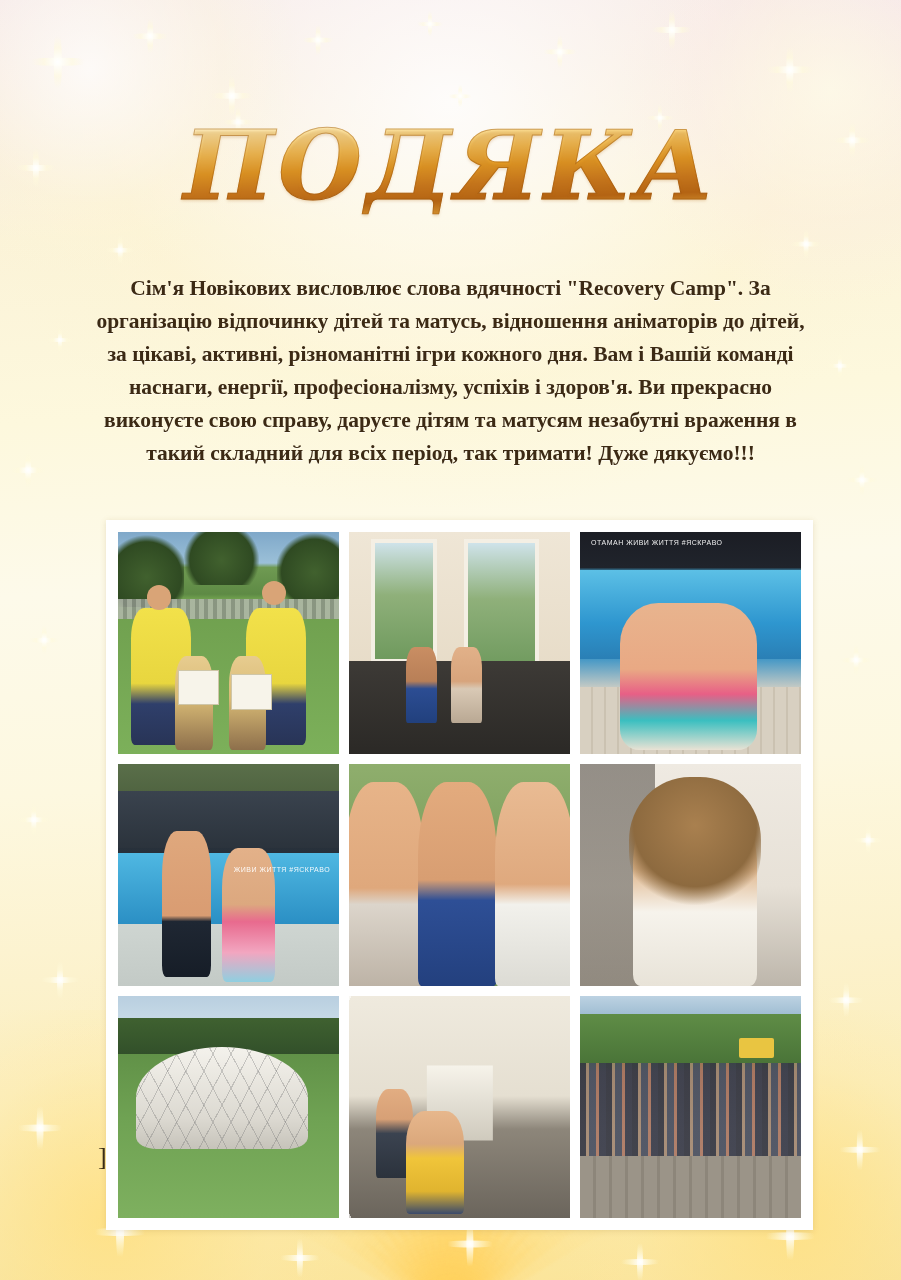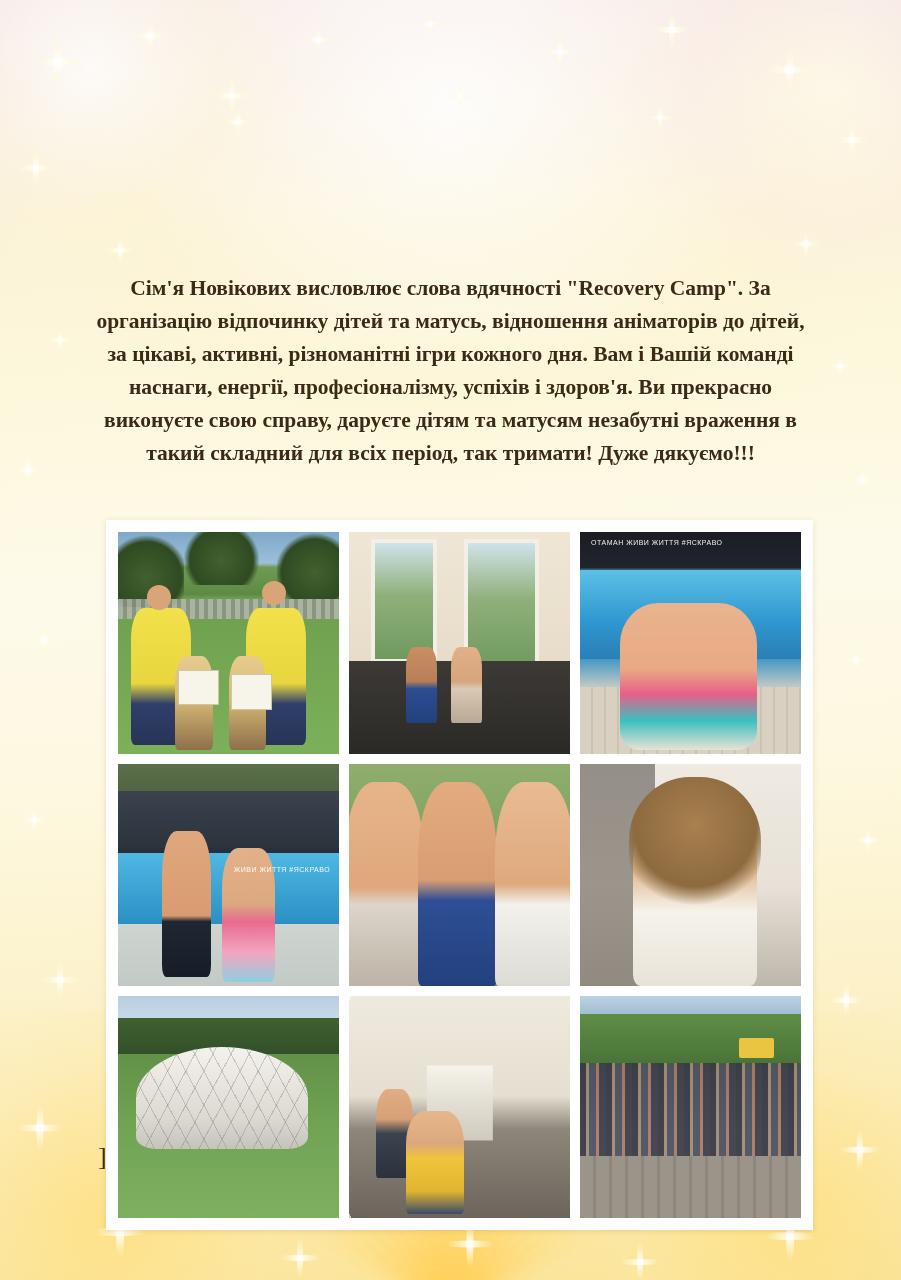--- a/index.html
+++ b/index.html
@@ -459,20 +459,23 @@
       <div class="sparkle" style="left: 87px; top: 1199px; width: 66px; height: 66px;"></div>
       <div class="sparkle" style="left: 274px; top: 1232px; width: 52px; height: 52px;"></div>
       <div class="sparkle" style="left: 440px; top: 1214px; width: 60px; height: 60px;"></div>
       <div class="sparkle" style="left: 615px; top: 1237px; width: 50px; height: 50px;"></div>
       <div class="sparkle" style="left: 758px; top: 1204px; width: 64px; height: 64px;"></div>
       <div class="sparkle" style="left: 218px; top: 102px; width: 40px; height: 40px;"></div>
       <div class="sparkle" style="left: 642px; top: 100px; width: 36px; height: 36px;"></div>
       <div class="sparkle" style="left: 445px; top: 81px; width: 30px; height: 30px;"></div>
     </div>
 
+  <div class="title-wrap">
+    <div class="title">ПОДЯКА</div>
+  </div>
 
   <div class="letter">Сім'я Новікових висловлює слова вдячності "Recovery Camp". За організацію відпочинку дітей та матусь, відношення аніматорів до дітей, за цікаві, активні, різноманітні ігри кожного дня. Вам і Вашій команді наснаги, енергії, професіоналізму, успіхів і здоров'я. Ви прекрасно виконуєте свою справу, даруєте дітям та матусям незабутні враження в такий складний для всіх період, так тримати! Дуже дякуємо!!!</div>
 
   <div class="grid-frame">
     <div class="grid">
 
       <div class="cell">
         <div class="scene p1">
           <div class="tree" style="left:-4%"></div>
           <div class="tree" style="left:30%; top:-4%; height:28%"></div>

